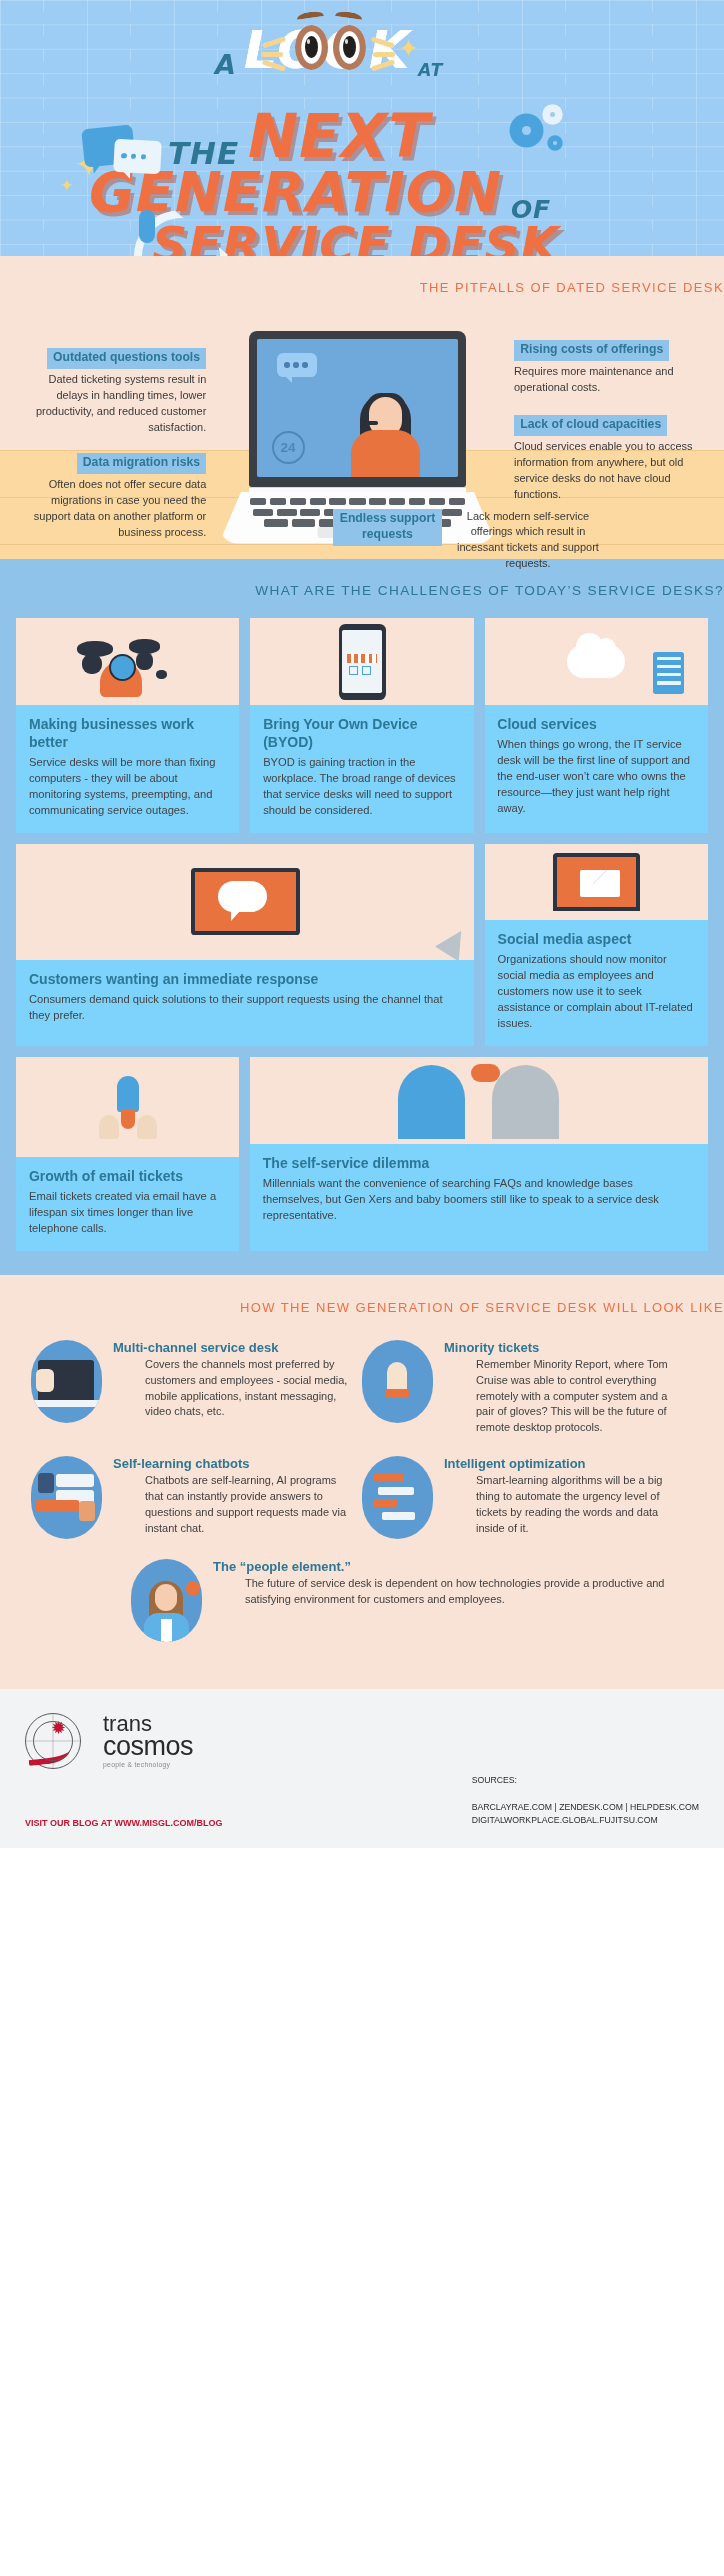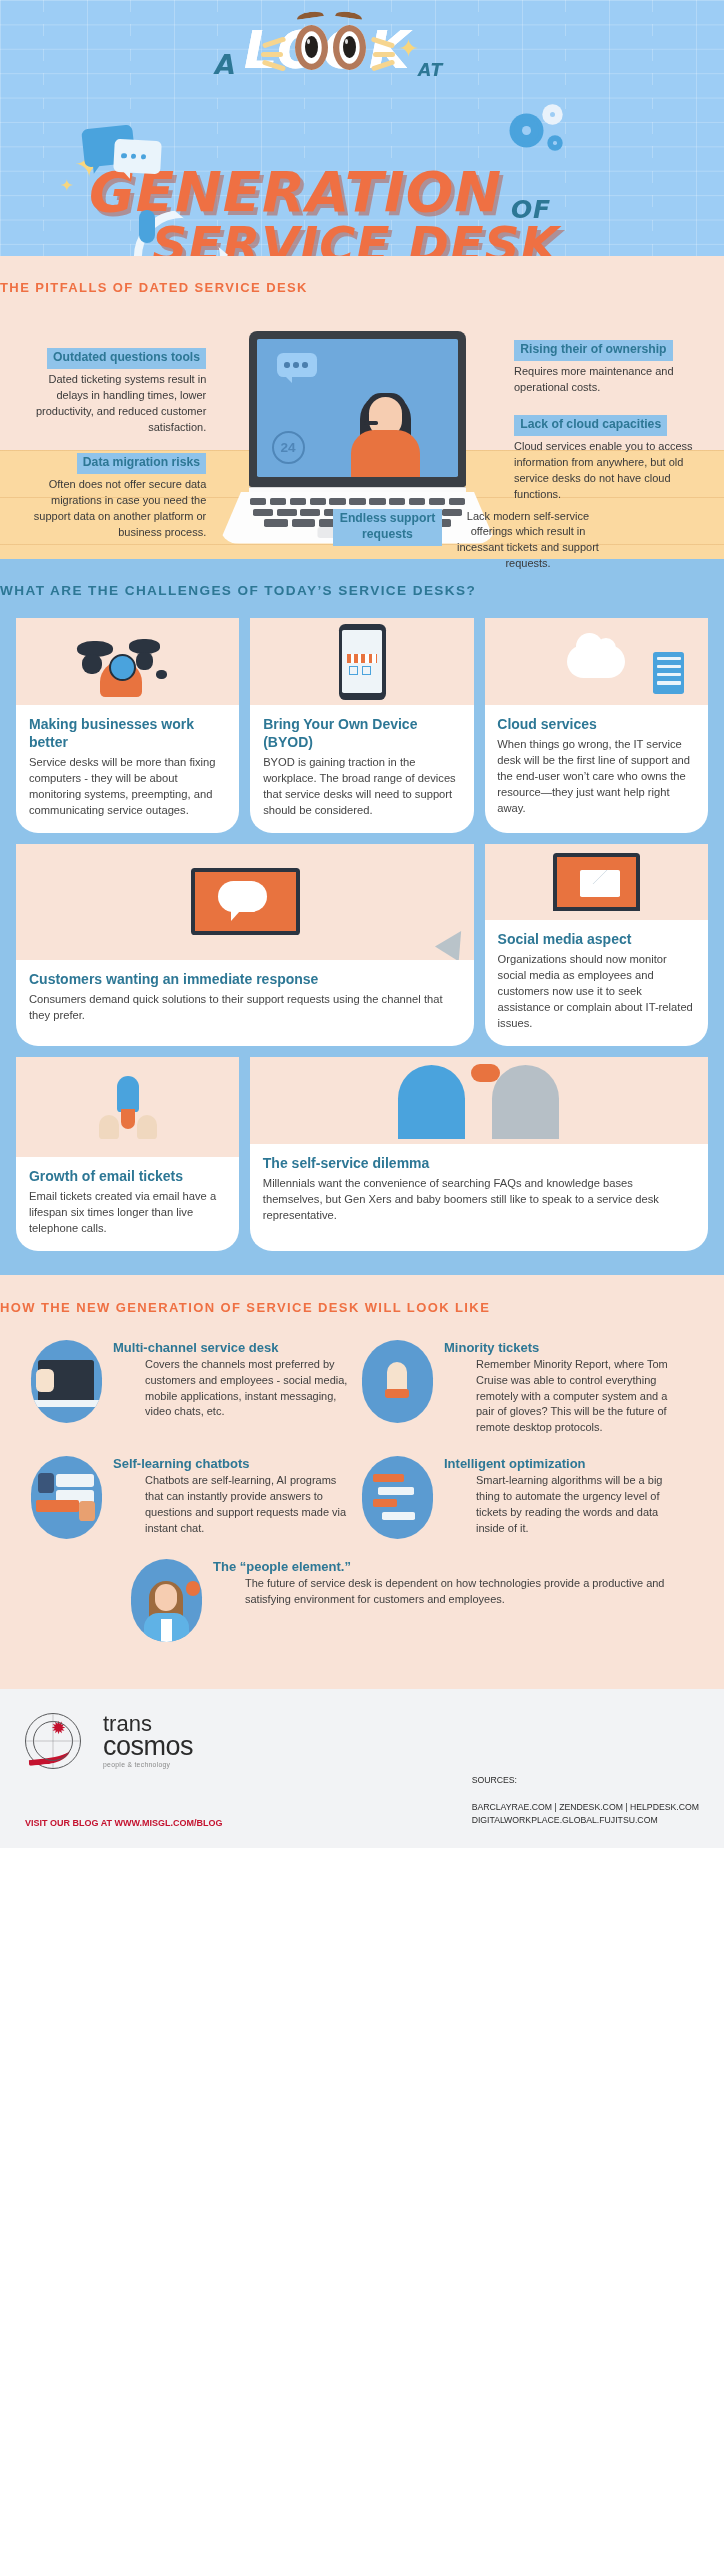--- a/index.html
+++ b/index.html
@@ -98,21 +98,21 @@
   .gear.sm::after{content:"";position:absolute;inset:3.2px;background:#9dcdf5;border-radius:50%;}
 
   .headset { position:absolute; top:210px; left:134px; width:94px; height:58px; }
   .hs-band { position:absolute; width:94px; height:94px; border:8.1px solid #eef6fc; border-radius:50%;
              clip-path: polygon(0 0, 50% 0, 100% 55%, 0 100%); transform: rotate(-8deg); }
   .hs-earl { position:absolute; top:0px; left:5.4px; width:15.4px; height:33px; background:#4aa3dd; border-radius:8.1px; }
 
   
   .pitfalls { background:#f9e3d7; padding: 23.5px 0 0; position:relative; }
   .sec-title {
-    text-align:left; color:#ef7043; font-size:13px; font-weight:bold;
+    text-align:right; color:#ef7043; font-size:13px; font-weight:normal;
     letter-spacing:1.4px;
   }
   .pitfalls .sec-title { margin-bottom: 20px; }
 
   .desk { position:relative; height:244px; }
   .desk-wood {
     position:absolute; left:0; right:0; bottom:0; height:109px;
     background:#fbd9a0;
     background-image: repeating-linear-gradient(to bottom, rgba(226,176,110,.45) 0 0.9px, transparent 0.9px 23.5px);
   }
@@ -155,21 +155,21 @@
   .c3 { left: 514px; top: 25px; text-align:left; }
   .c4 { left: 514px; top: 100px; text-align:left; }
   .c5 { left: 333px; top: 194px; width: 362px; display:flex; gap:9px; align-items:flex-start;}
   .c5 .lbl{ width:109px; }
   .c5 .co-body{ margin-top:0; width:154px; }
 
   
   .challenges { background:#8fc3ea; padding: 22px 0 23.5px; }
   .challenges .sec-title { color:#2d7795; font-size:13.6px; line-height:1.45; margin-bottom:18px; }
   .grid { display:flex; gap:11px; padding: 0 16.3px; }
-  .card { background:#ffffff; width: 224px; display:flex; flex-direction:column;border-radius:22px; }
+  .card { background:#7dd3fc; width: 224px; display:flex; flex-direction:column; }
   .card .art { background:#f9e3d7; height:87px; position:relative; overflow:hidden; }
   .card .txt { padding: 11px 12.7px 14.5px; }
   .card h3 { color:#2d7795; font-size:14px; line-height:1.25; margin-bottom:3.6px; }
   .card p  { color:#444; font-size:11.2px; line-height:1.42; }
   .row-b { margin-top:11px; display:flex; gap:11px; padding:0 16.3px; }
   .wide { width:460px; }
   .wide .txt{ text-align:left; }
   .narrow { width: 224px; }
 
   
@@ -285,20 +285,24 @@
         <div class="brow l"></div>
         <div class="brow r"></div>
       </div>
       <div class="dash dl1"></div>
       <div class="dash dl2"></div>
       <div class="dash dl3"></div>
       <div class="dash dr1"></div>
       <div class="dash dr2"></div>
       <div class="dash dr3"></div>
 
+      <div class="ttl-row row2">
+        <span class="hand t-dark w-the">THE</span>
+        <span class="hand t-orange w-next">NEXT</span>
+      </div>
 
       <div class="ttl-row row3">
         <span class="hand t-orange w-gen">GENERATION</span>
         <span class="hand t-dark w-of">OF</span>
       </div>
 
       <div class="ttl-row row4">
         <span class="hand t-orange w-sd">SERVICE DESK</span>
       </div>
 
@@ -399,21 +403,21 @@
         <span class="co-tag">Outdated questions tools</span>
         <p class="co-body">Dated ticketing systems result in delays in handling times, lower productivity, and reduced customer satisfaction.</p>
       </div>
 
       <div class="callout c2">
         <span class="co-tag">Data migration risks</span>
         <p class="co-body">Often does not offer secure data migrations in case you need the support data on another platform or business process.</p>
       </div>
 
       <div class="callout c3">
-        <span class="co-tag">Rising their of ownership</span>
+        <span class="co-tag">Rising costs of offerings</span>
         <p class="co-body">Requires more maintenance and operational costs.</p>
       </div>
 
       <div class="callout c4">
         <span class="co-tag">Lack of cloud capacities</span>
         <p class="co-body">Cloud services enable you to access information from anywhere, but old service desks do not have cloud functions.</p>
       </div>
 
       <div class="callout c5">
         <div class="lbl"><span class="co-tag">Endless support requests</span></div>

